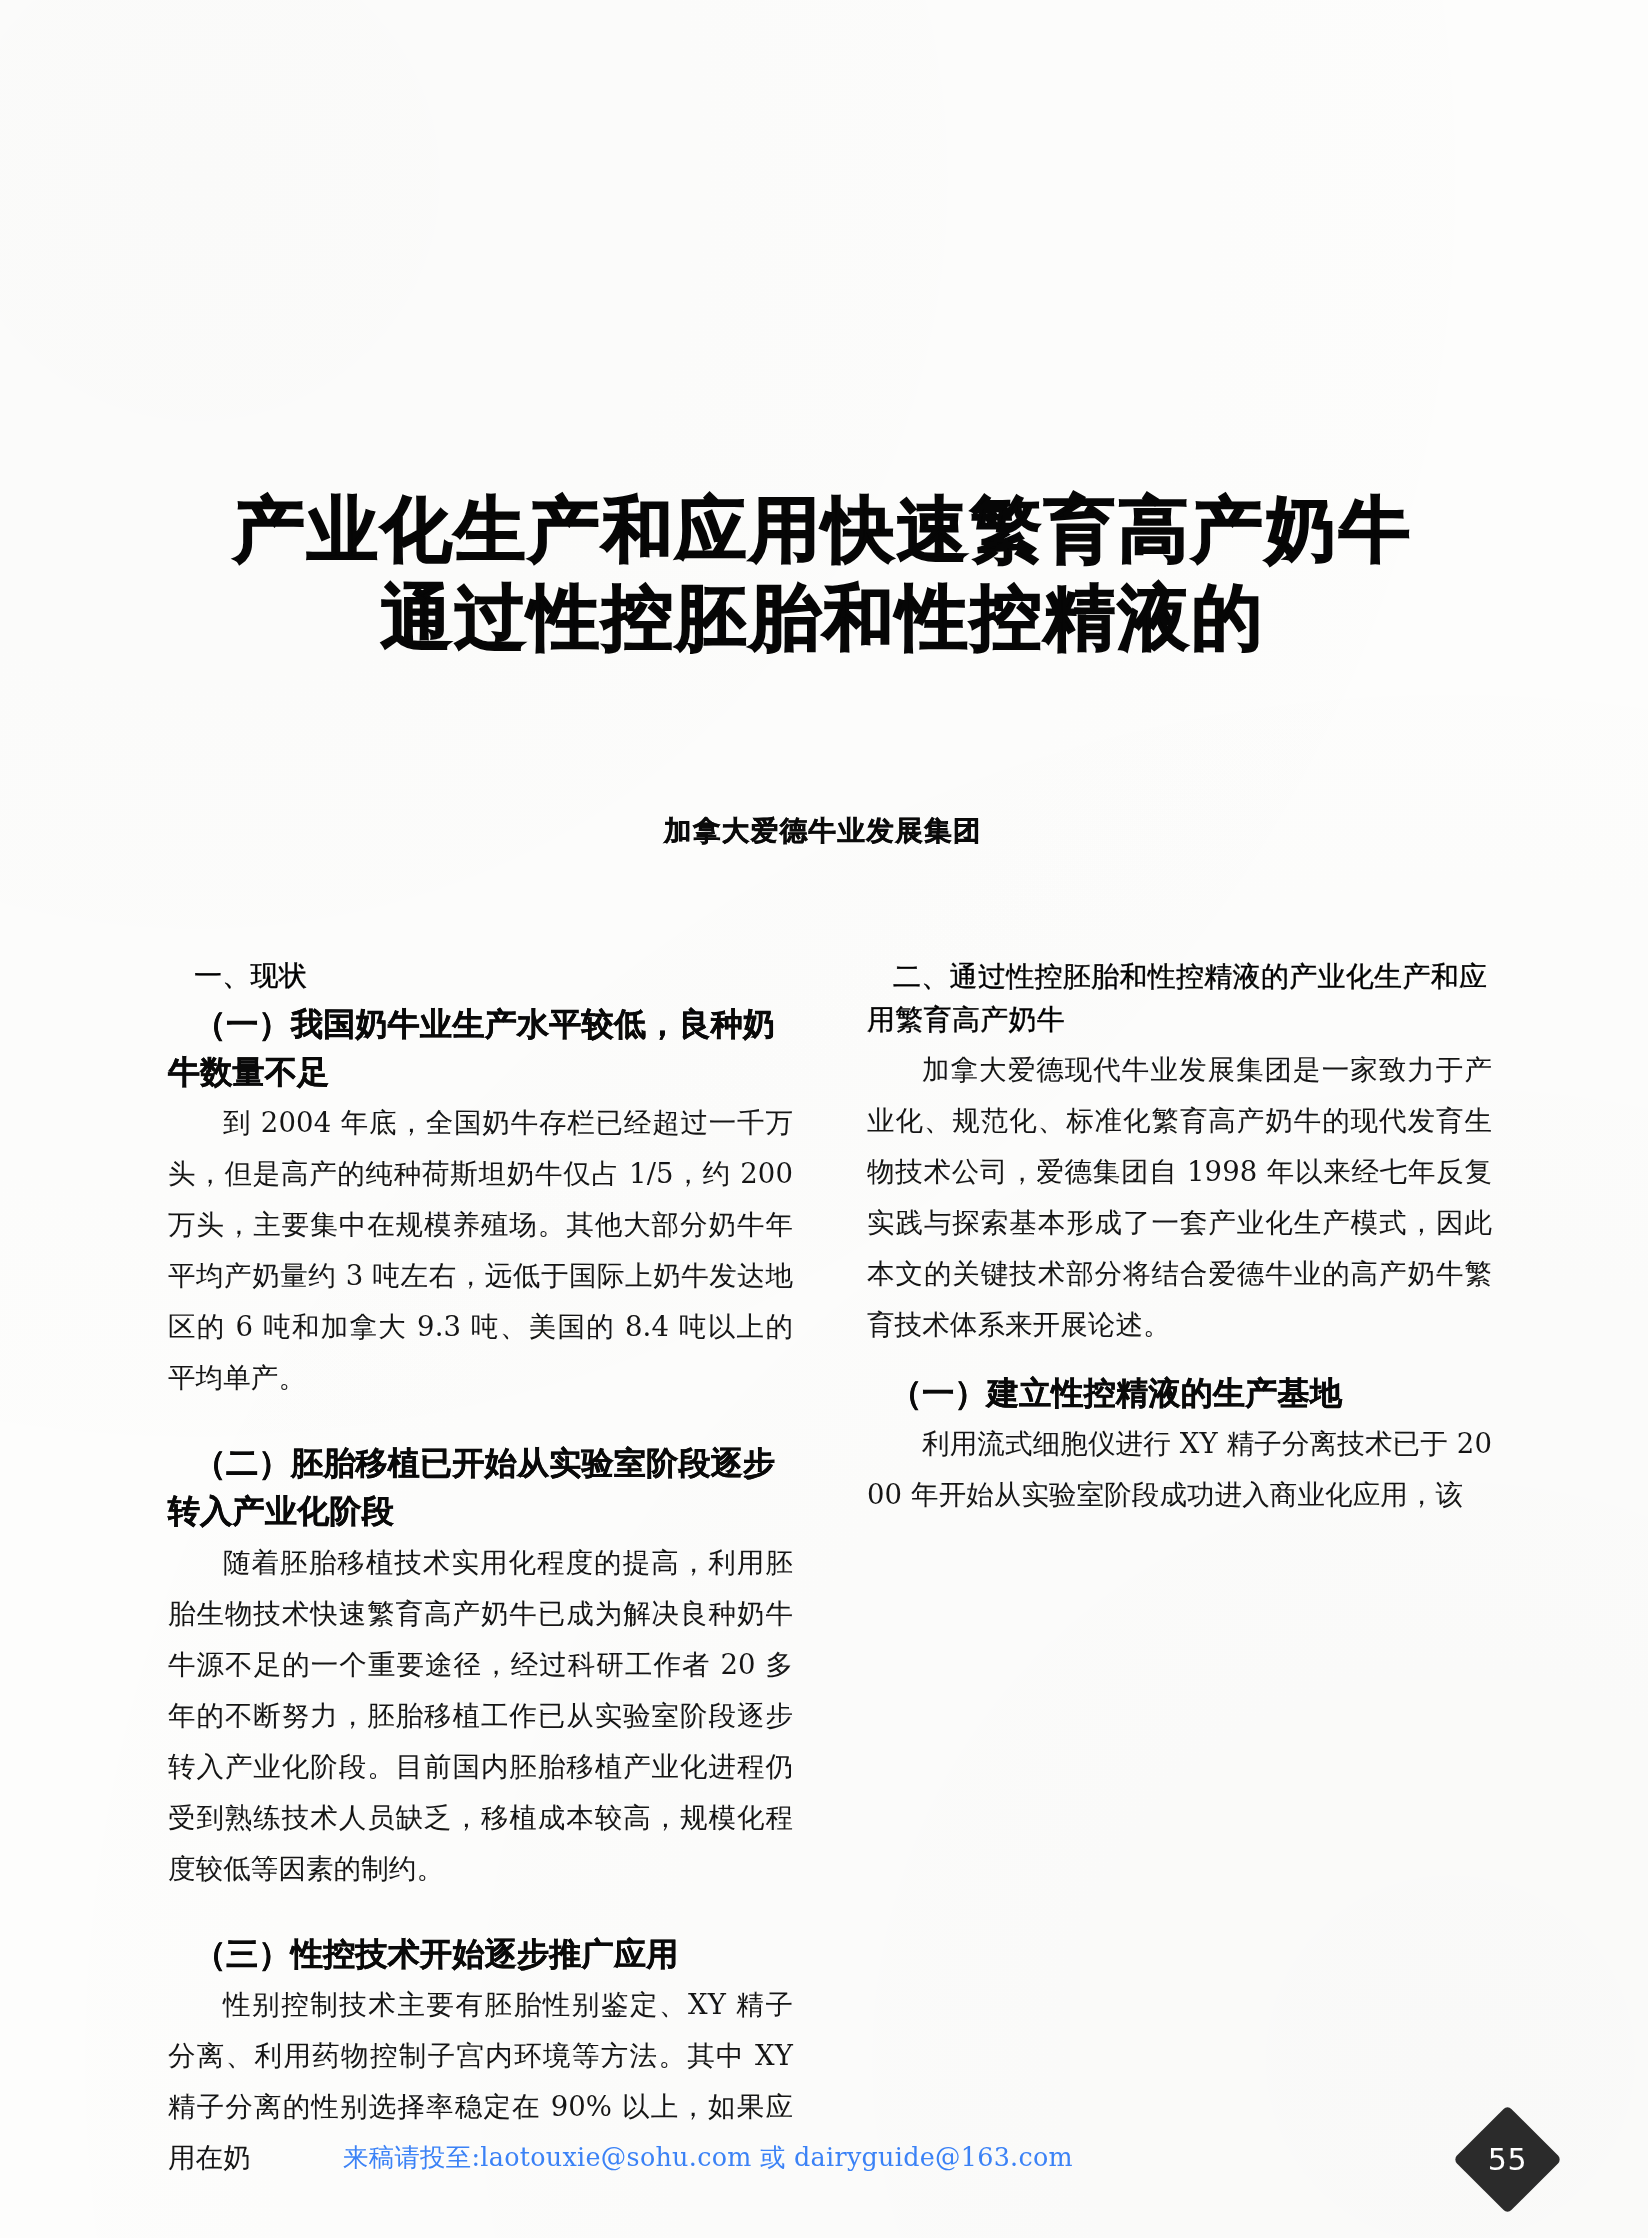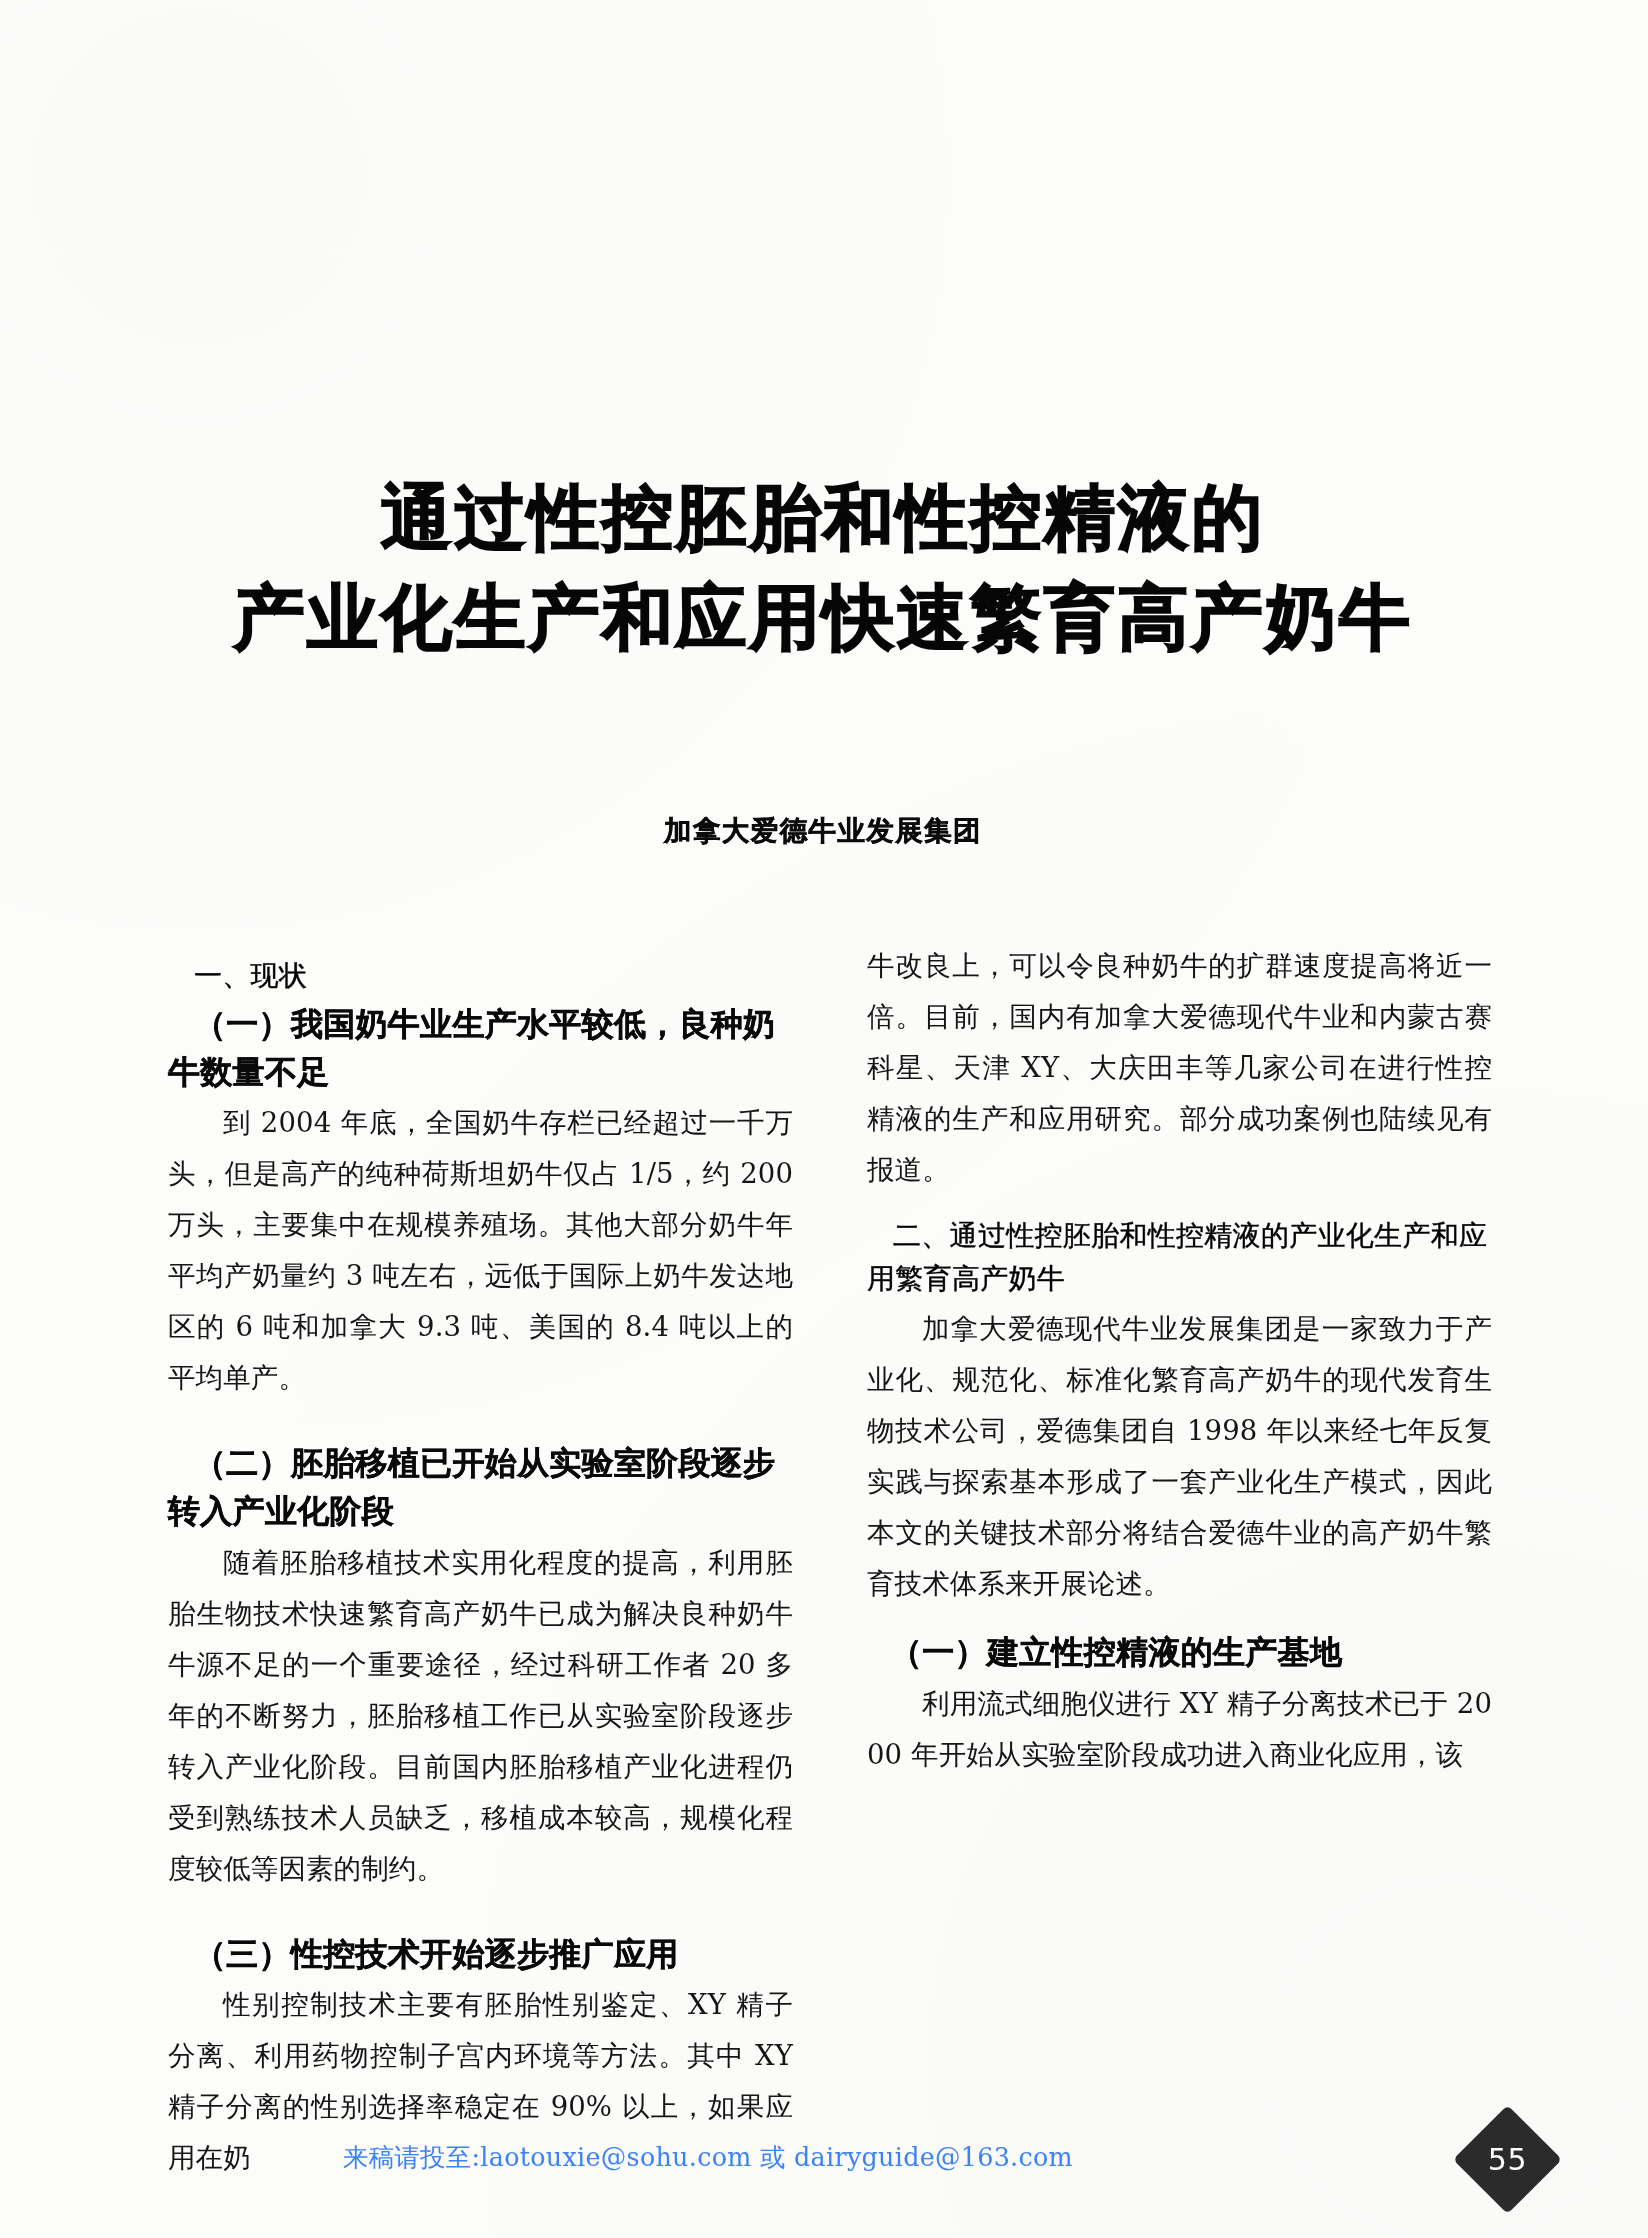--- a/index.html
+++ b/index.html
@@ -174,42 +174,41 @@
   }
 </style>
 </head>
 <body>
 
 <div class="page"></div>
 
 <div class="content">
 
   <div class="title-block">
+    <div class="title-line l2">产业化生产和应用快速繁育高产奶牛</div>
     <div class="title-line l1">通过性控胚胎和性控精液的</div>
-    <div class="title-line l2">产业化生产和应用快速繁育高产奶牛</div>
   </div>
 
   <div class="author">加拿大爱德牛业发展集团</div>
 
   <div class="columns">
 
     <div class="col col-left">
       <div class="h2">一、现状</div>
       <div class="h3">（一）我国奶牛业生产水平较低，良种奶牛数量不足</div>
       <p class="body">到 2004 年底，全国奶牛存栏已经超过一千万头，但是高产的纯种荷斯坦奶牛仅占 1/5，约 200 万头，主要集中在规模养殖场。其他大部分奶牛年平均产奶量约 3 吨左右，远低于国际上奶牛发达地区的 6 吨和加拿大 9.3 吨、美国的 8.4 吨以上的平均单产。</p>
       <div class="gap-md"></div>
       <div class="h3">（二）胚胎移植已开始从实验室阶段逐步转入产业化阶段</div>
       <p class="body">随着胚胎移植技术实用化程度的提高，利用胚胎生物技术快速繁育高产奶牛已成为解决良种奶牛牛源不足的一个重要途径，经过科研工作者 20 多年的不断努力，胚胎移植工作已从实验室阶段逐步转入产业化阶段。目前国内胚胎移植产业化进程仍受到熟练技术人员缺乏，移植成本较高，规模化程度较低等因素的制约。</p>
       <div class="gap-md"></div>
       <div class="h3">（三）性控技术开始逐步推广应用</div>
       <p class="body">性别控制技术主要有胚胎性别鉴定、XY 精子分离、利用药物控制子宫内环境等方法。其中 XY 精子分离的性别选择率稳定在 90% 以上，如果应用在奶</p>
     </div>
 
     <div class="col col-right">
-      <p class="body" style="text-indent:0;">牛改良上，可以令良种奶牛的扩群速度提高将近一倍。目前，国内有加拿大爱德现代牛业和内蒙古赛科星、天津 XY、大庆田丰等几家公司在进行性控精液的生产和应用研究。部分成功案例也陆续见有报道。</p>
       <div class="gap-sm"></div>
       <div class="h2">二、通过性控胚胎和性控精液的产业化生产和应用繁育高产奶牛</div>
       <p class="body">加拿大爱德现代牛业发展集团是一家致力于产业化、规范化、标准化繁育高产奶牛的现代发育生物技术公司，爱德集团自 1998 年以来经七年反复实践与探索基本形成了一套产业化生产模式，因此本文的关键技术部分将结合爱德牛业的高产奶牛繁育技术体系来开展论述。</p>
       <div class="gap-sm"></div>
       <div class="h3 tight">（一）建立性控精液的生产基地</div>
       <p class="body">利用流式细胞仪进行 XY 精子分离技术已于 2000 年开始从实验室阶段成功进入商业化应用，该</p>
     </div>
 
   </div>
 

